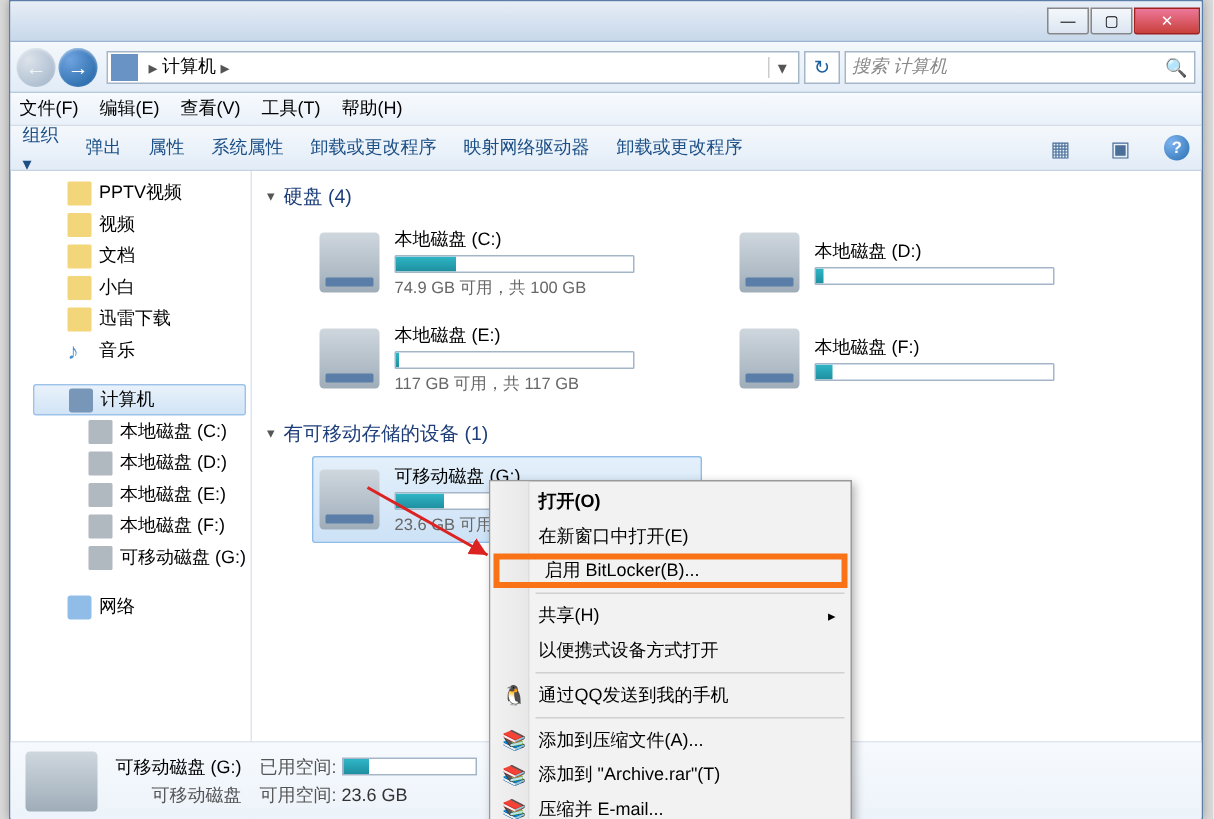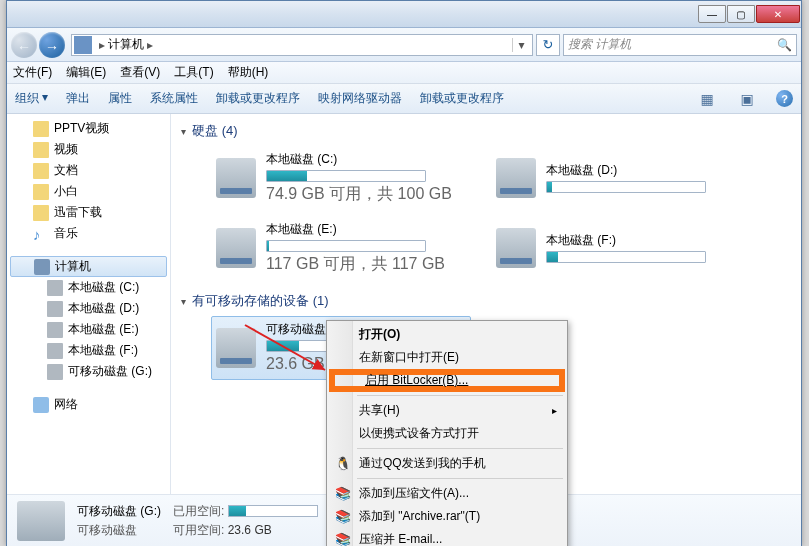--- a/index.html
+++ b/index.html
@@ -15,58 +15,58 @@
 .nav-arrow.disabled { background: radial-gradient(circle at 30% 30%, #dce3eb, #9fb2c7); color: #eef3f8; }
 .crumb-bar { flex: 1; height: 22px; background: #fff; border: 1px solid #a5b5c8; display: flex; align-items: center; font-size: 12px; padding: 0 2px; }
 .crumb-icon { width: 18px; height: 18px; background: #6a93c5; margin-right: 4px; display:inline-block; }
 .crumb-sep { margin: 0 3px; color: #555; }
 .crumb-drop { width: 18px; text-align: center; color: #555; margin-left: auto; border-left: 1px solid #ccc; }
 .refresh { width: 24px; height: 22px; border: 1px solid #a5b5c8; background: #fff; margin-left: 3px; display:flex; align-items:center; justify-content:center; color:#1a5f9e; font-size:13px; }
 .searchbox { width: 234px; height: 22px; border: 1px solid #a5b5c8; background: #fff; margin-left: 3px; display: flex; align-items: center; padding: 0 4px; font-size: 12px; color: #888; font-style: italic; }
 .searchbox .mag { margin-left: auto; color: #5a7ea8; font-style: normal; }
 .menubar { height: 22px; background: linear-gradient(to bottom, #f7fafe, #eaf1f9); display: flex; align-items: center; padding: 0 6px; font-size: 12px; border-bottom: 1px solid #d4dde8; gap: 14px; }
 .toolbar { height: 30px; background: linear-gradient(to bottom, #f4f8fc, #e2ecf7); display: flex; align-items: center; padding: 0 8px; font-size: 12px; border-bottom: 1px solid #c8d4e3; gap: 18px; color: #1b4f86; }
-.toolbar .tb-item { display: flex; align-items: flex-start; gap: 3px; }
+.toolbar .tb-item { display: flex; align-items: flex-start; gap: 3px; flex-direction: column; }
 .toolbar .spacer { flex: 1; }
 .toolbar .tb-icon { width: 22px; height: 22px; display:flex; align-items:center; justify-content:center; color:#4a6f99; font-size:14px; border:1px solid transparent; border-radius:2px; }
 .help-icon { width:17px; height:17px; border-radius:50%; background:radial-gradient(circle at 30% 30%, #7db4f0, #2a6fb0); color:#fff; display:flex; align-items:center; justify-content:center; font-size:11px; font-weight:bold; }
 .body-area { display: flex; height: 380px; }
-.sidebar { width: 164px; border-right: 1px solid #dfe6ef; overflow: hidden; padding: 4px 0; font-size: 12px; }
+.sidebar { width: 149px; border-right: 1px solid #dfe6ef; overflow: hidden; padding: 4px 0; font-size: 12px; margin-left: 12px; }
 .sb-item { display: flex; align-items: center; height: 21px; padding-left: 26px; gap: 5px; }
 .sb-item.sub { padding-left: 40px; }
 .sb-item .sb-ico { width: 16px; height: 16px; display:inline-block; }
 .sb-item.sel { background: linear-gradient(to bottom, #e9f2fb, #d1e4f6); border: 1px solid #9dc2ea; border-radius: 2px; margin: 0 3px; padding-left: 23px; }
 .main { flex: 1; overflow: hidden; padding: 4px 10px; font-size: 12px; }
 .group-hdr { color: #1e3e7a; font-size: 13px; display: flex; align-items: center; gap: 6px; padding: 4px 0 6px 0; }
 .group-hdr .tri { font-size: 10px; color: #555; }
 .drives { display: flex; flex-wrap: wrap; gap: 6px 20px; padding-left: 30px; }
 .drive { width: 260px; display: flex; align-items: center; gap: 10px; padding: 4px; border: 1px solid transparent; border-radius:2px; }
 .drive.sel { background: linear-gradient(to bottom, #e4f0fb, #cde2f6); border-color: #8fbde8; }
 .drive-ico { width: 40px; height: 40px; background: linear-gradient(180deg,#cfd7de,#9fadb9); border-radius:3px; position:relative; }
 .drive-ico::after { content:""; position:absolute; bottom:4px; left:4px; right:4px; height:6px; background:#5a7ea8; border-radius:1px; }
 .drive-info { flex: 1; }
 .drive-name { margin-bottom: 2px; }
 .bar { width: 160px; height: 12px; border: 1px solid #a5b5c8; background: #fff; border-radius: 1px; overflow: hidden; margin-bottom: 2px; }
 .bar-fill { height: 100%; background: linear-gradient(to bottom, #2fb6c6, #1e8fa0); }
-.drive-stat { color: #666; font-size: 16px; }
+.drive-stat { color: #666; font-size: 11px; }
 .details-pane { height: 52px; border-top: 1px solid #dfe6ef; background: linear-gradient(to bottom, #f6fafe, #edf3fa); display: flex; align-items: center; padding: 4px 10px; font-size: 12px; gap: 12px; }
 .details-pane .big-ico { width: 48px; height: 40px; background: linear-gradient(180deg,#cfd7de,#9fadb9); border-radius:3px; }
 .dp-lines { display:flex; flex-direction:column; gap:2px; }
-.dp-label { color: #555; }
+.dp-label { color: #555; text-align: right; }
 .dp-val { color: #333; }
 .dp-bar { width: 90px; height: 12px; border: 1px solid #a5b5c8; background:#fff; display:inline-block; vertical-align:middle; }
 .dp-bar-fill { height:100%; background:linear-gradient(to bottom,#2fb6c6,#1e8fa0); width:20%; }
 .ctx-menu { position: absolute; left: 326px; top: 320px; width: 242px; background: #f2f2f2; border: 1px solid #9a9a9a; box-shadow: 2px 2px 6px rgba(0,0,0,0.3); font-size: 12px; padding: 2px; z-index: 100; }
 .ctx-item { height: 23px; display: flex; align-items: center; padding-left: 30px; position: relative; }
 .ctx-item.bold { font-weight: bold; }
 .ctx-item .arr { margin-left: auto; margin-right: 8px; font-size:10px; }
 .ctx-item .ci-ico { position:absolute; left:6px; width:16px; height:16px; display:flex; align-items:center; justify-content:center; font-size:13px; }
 .ctx-sep { height: 1px; background: #d0d0d0; margin: 3px 2px 3px 28px; }
 .ctx-iconstrip { position:absolute; left:0; top:0; bottom:0; width:26px; background:linear-gradient(to right,#f2f2f2,#e8e8e8); border-right:1px solid #ddd; }
-.redbox { border: 6px solid #f97316; text-decoration: underline; }
+.redbox { border: 4px solid #f97316; }
 .arrow-svg { position:absolute; left:240px; top:320px; width:100px; height:60px; z-index:99; pointer-events:none; }
 .ico-folder { background:#f3d679; border-radius:1px; }
 .ico-comp { background:#7896b8; border-radius:2px; }
 .ico-net { background:#8fbde8; border-radius:2px; }
 .ico-hdd { background:#b0b8c0; border-radius:1px; }
 .ico-music { color:#4a8fd4; font-size:15px; }
 </style>
 </head>
 <body>
 

